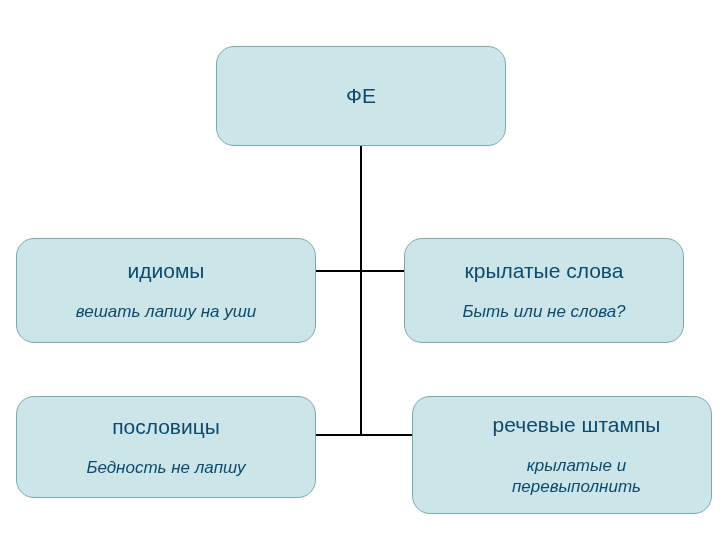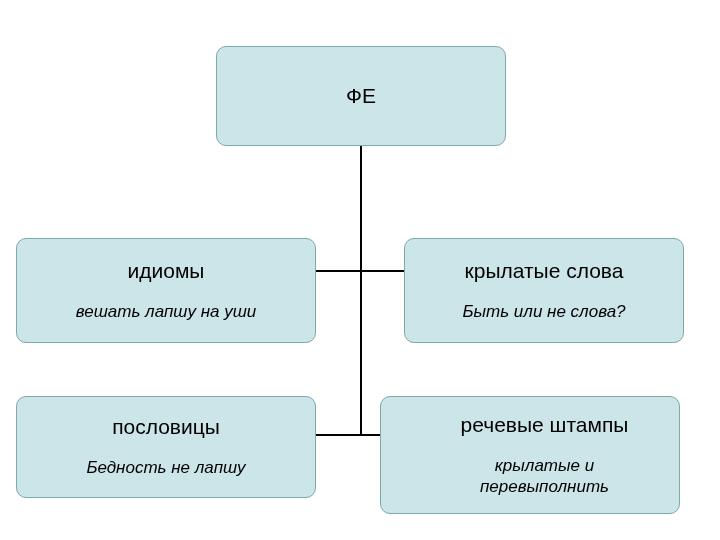--- a/index.html
+++ b/index.html
@@ -13,27 +13,27 @@
     height: 540px;
     background: #ffffff;
     overflow: hidden;
     font-family: "Liberation Sans", sans-serif;
   }
   .node {
     position: absolute;
     box-sizing: border-box;
     background: #cce5e8;
     border: 1px solid #7fa8ad;
-    border-radius: 10px;
+    border-radius: 18px;
     display: flex;
     flex-direction: column;
     align-items: center;
     justify-content: center;
     text-align: center;
-    color: #000000;
+    color: #0c4a6e;
     z-index: 2;
   }
   .node .title {
     font-size: 21px;
     font-weight: normal;
     line-height: 1.15;
   }
   .node .sub {
     font-size: 17px;
     font-style: italic;
@@ -71,18 +71,18 @@
   <div class="node" style="left:404px; top:238px; width:280px; height:105px;">
     <span class="title">крылатые слова</span>
     <span class="sub">Быть или не слова?</span>
   </div>
 
   <div class="node" style="left:16px; top:396px; width:300px; height:102px;">
     <span class="title">пословицы</span>
     <span class="sub">Бедность не лапшу</span>
   </div>
 
-  <div class="node" style="left:380px; top:396px; width:300px; height:118px;padding-left:29px;">
+  <div class="node" style="left:412px; top:396px; width:300px; height:118px;padding-left:29px;">
     <span class="title">речевые штампы</span>
     <span class="sub" style="max-width:210px;">крылатые и перевыполнить</span>
   </div>
 
 </div>
 
 </body></html>

